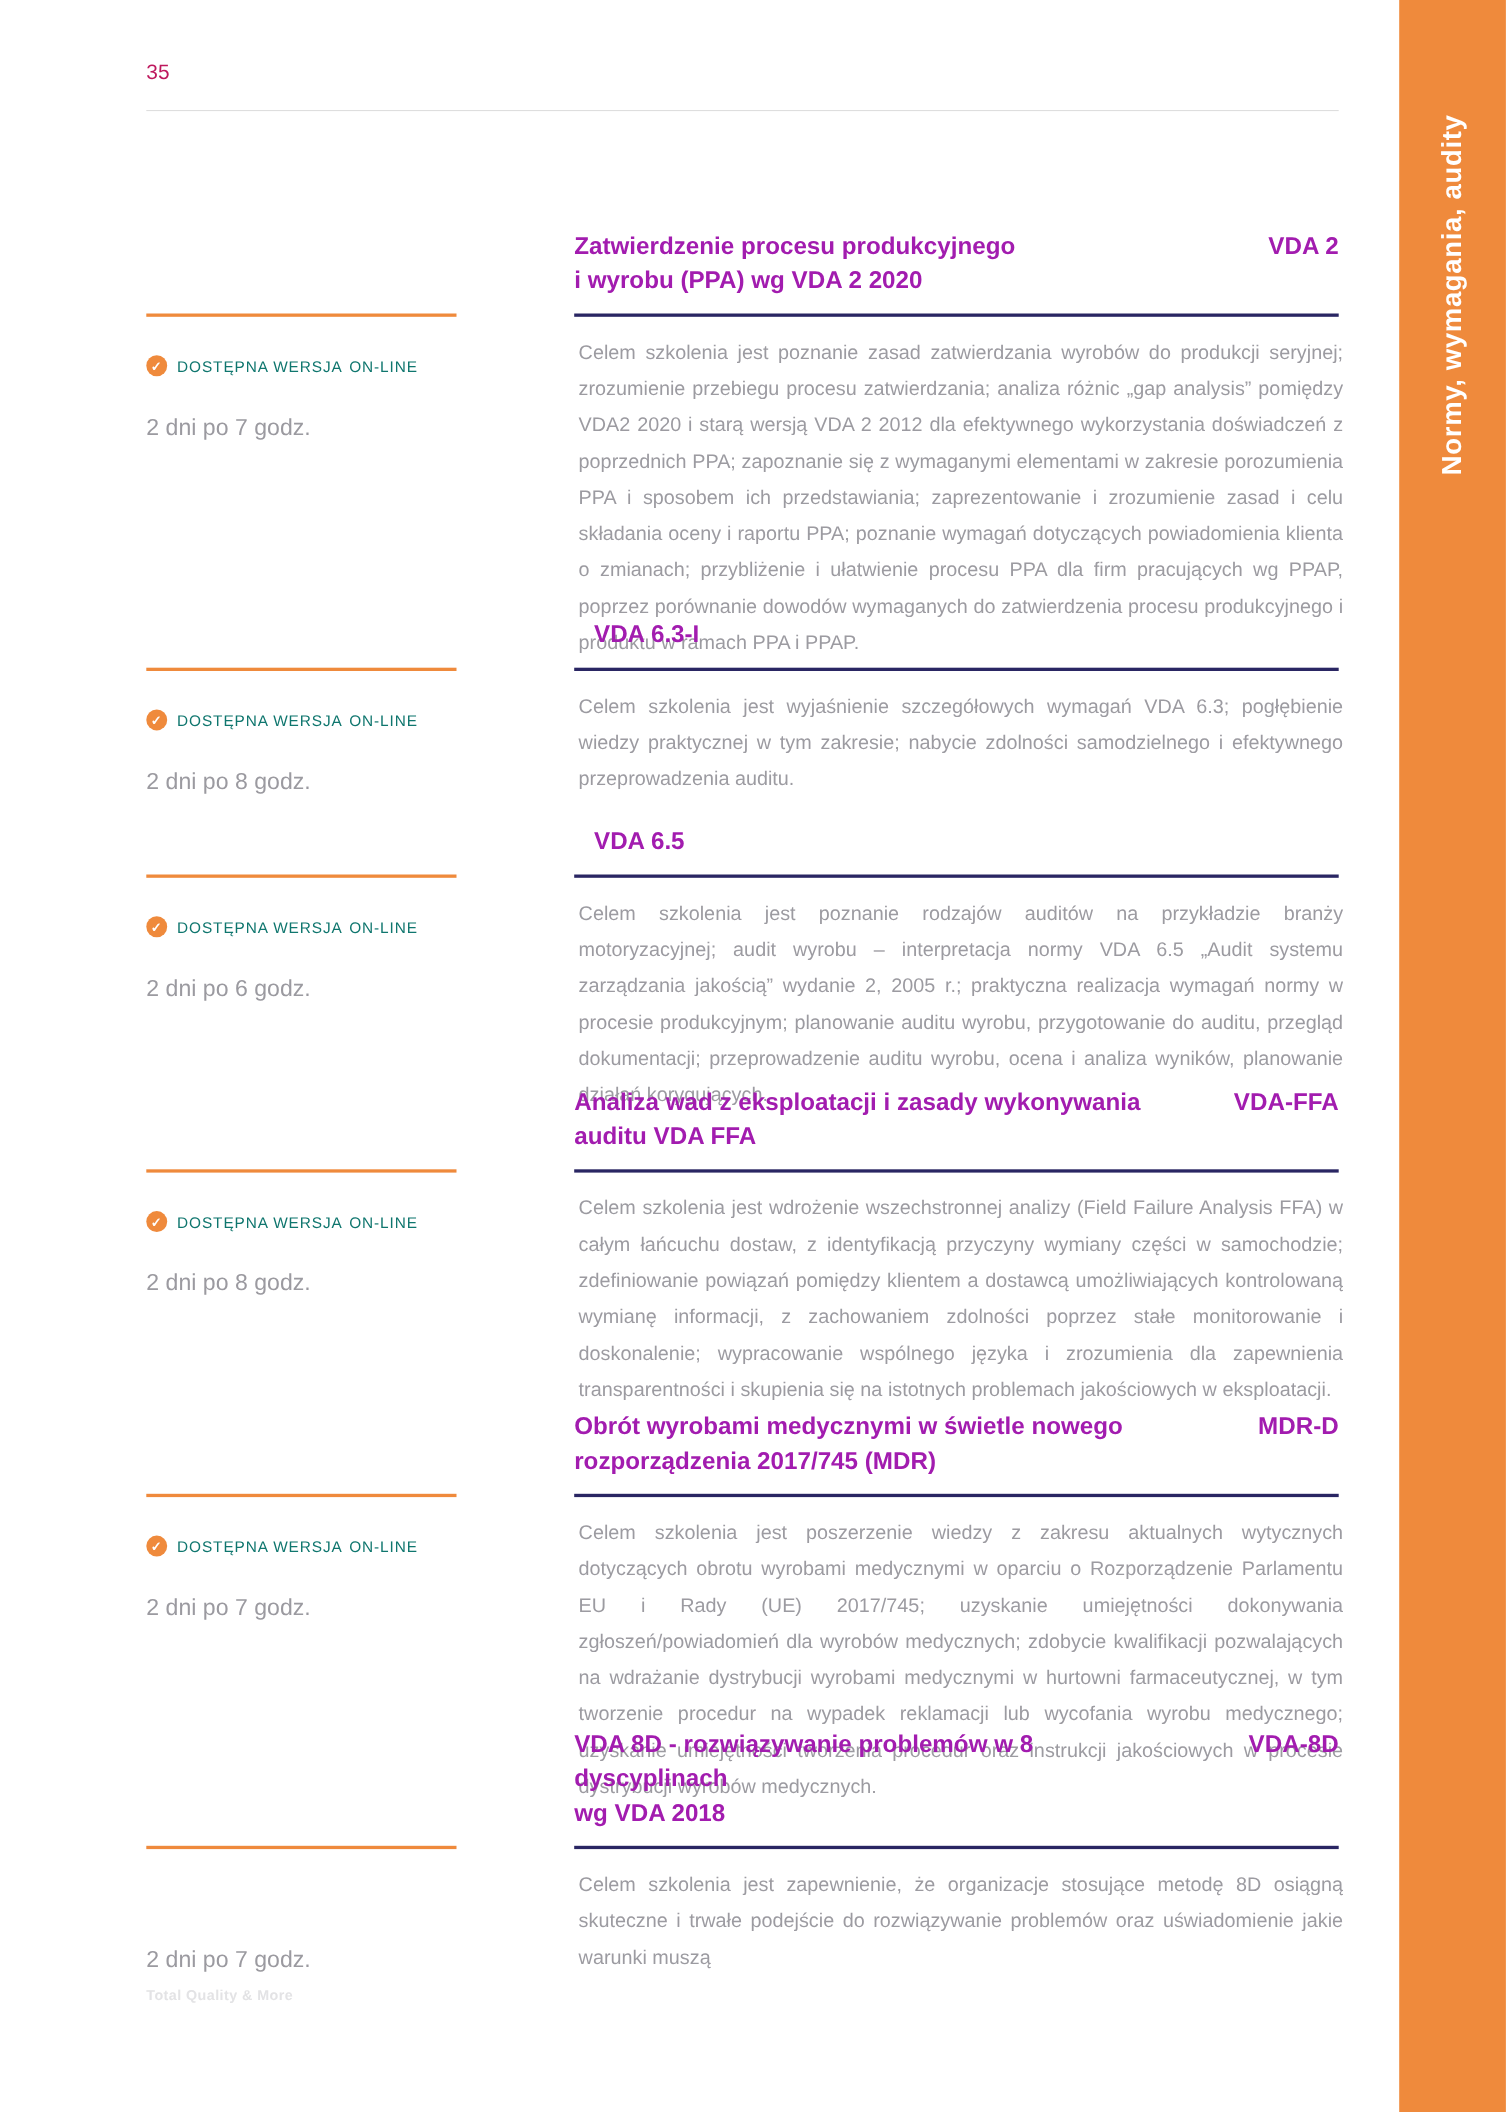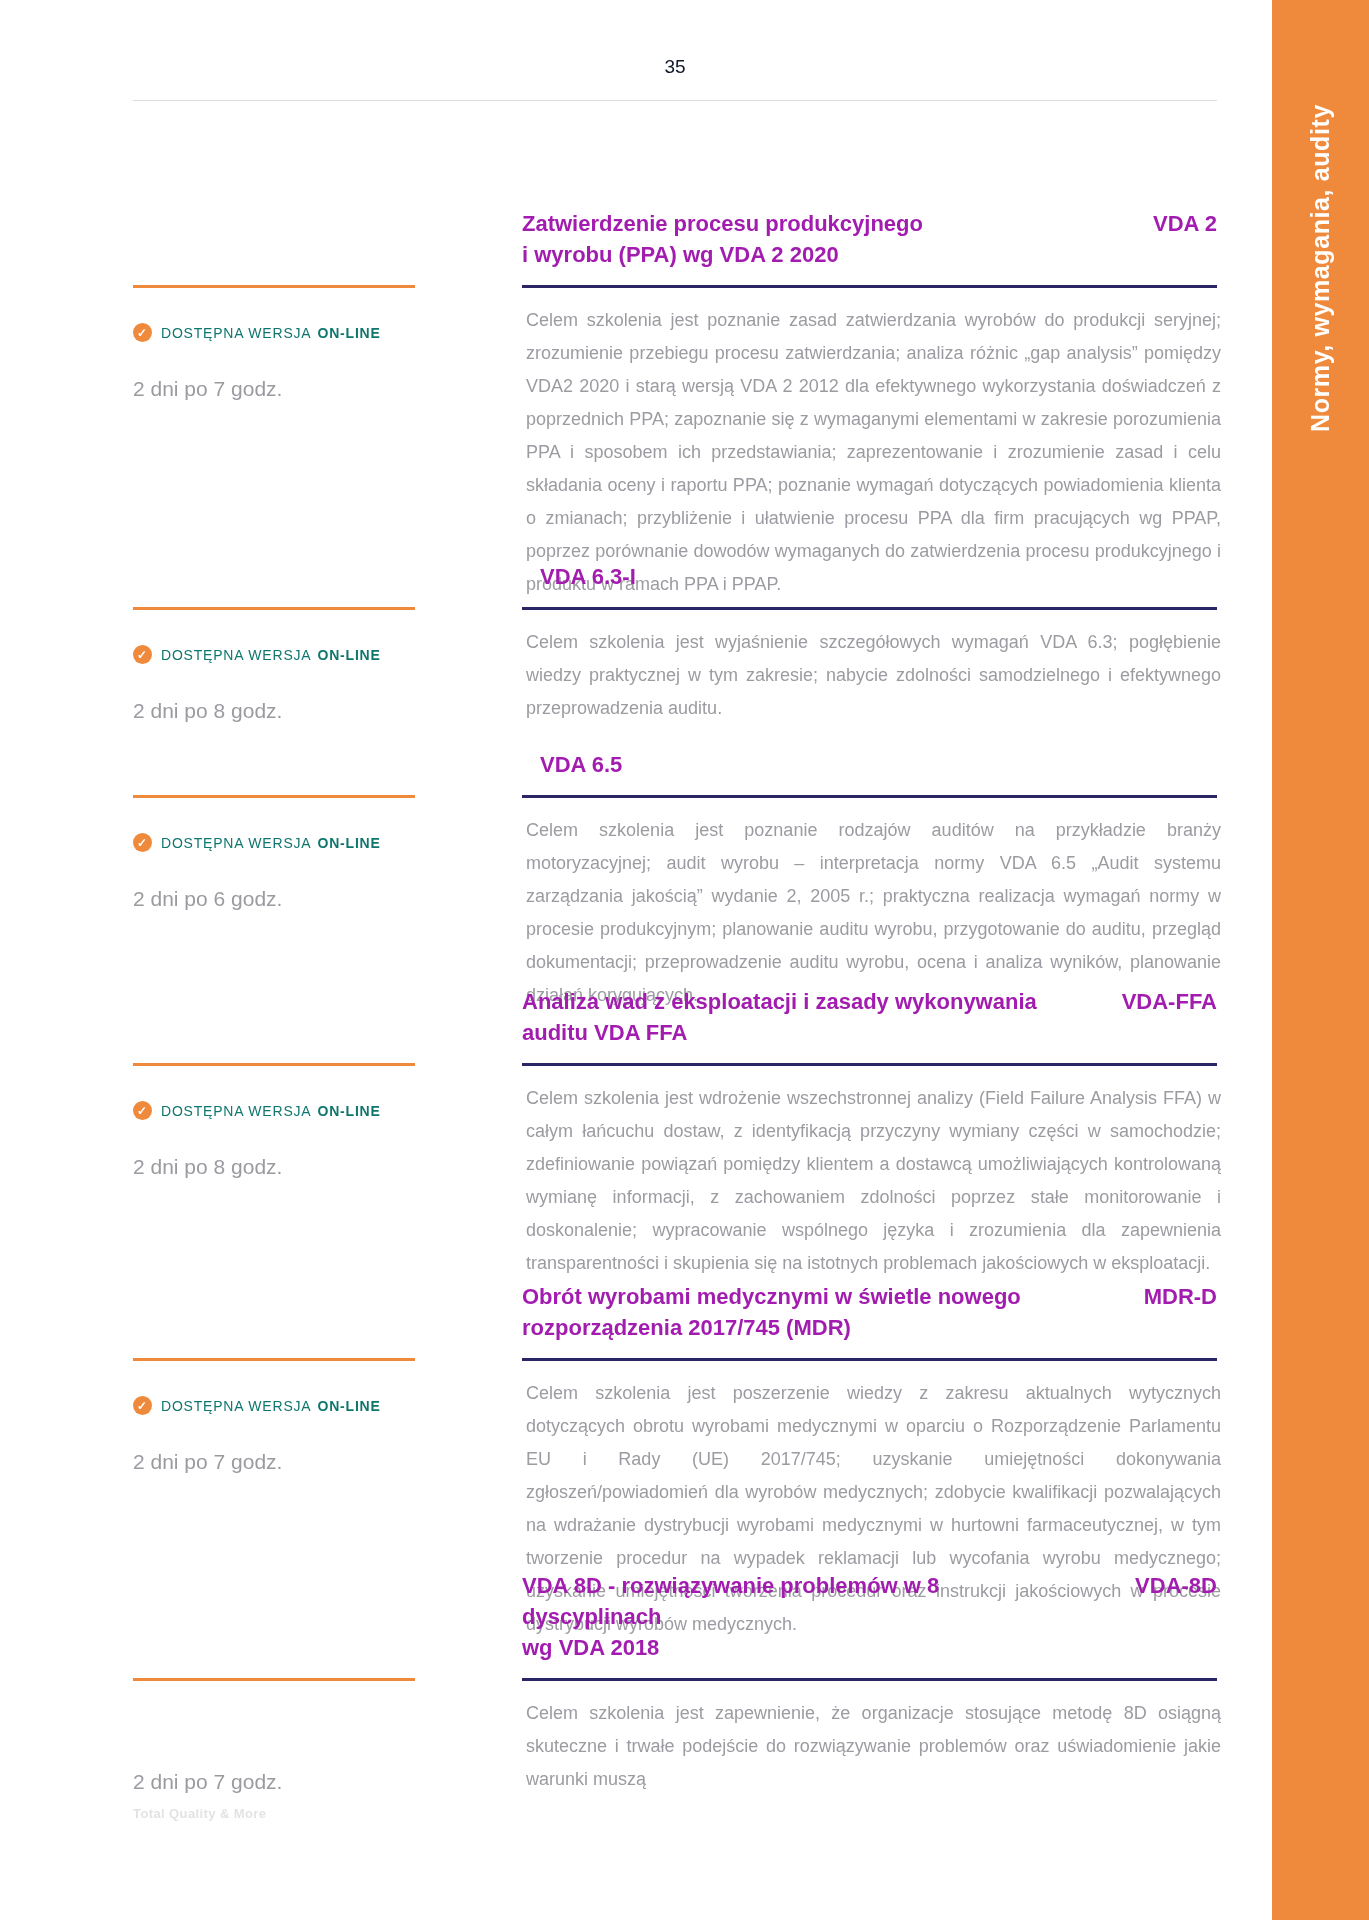--- a/index.html
+++ b/index.html
@@ -15,21 +15,21 @@
   .sidebar-label {
     position:absolute; top:88px; left:0; width:97px; height:360px;
     display:flex; align-items:center; justify-content:center;
     writing-mode:vertical-rl; transform:rotate(180deg);
     color:#ffffff; font-weight:bold; font-size:25px; letter-spacing:0.6px;
     white-space:nowrap;
   }
   
   .page-number {
     position:absolute; top:56px; left:133px; width:1084px;
-    text-align:center; color:#0f172a; font-size:19px;
+    text-align:left; color:#be185d; font-size:19px;
   }
   .header-rule {
     position:absolute; top:100px; left:133px; width:1084px; height:1px;
     background:#dedede;
   }
   
   .course { position:absolute; left:133px; width:1084px; height:0; }
   .s1 { top:285px; }
   .s2 { top:607px; }
   .s3 { top:795px; }
@@ -66,21 +66,21 @@
     display:flex; align-items:center; gap:9px;
     color:#0f766e; font-size:14px; letter-spacing:0.8px; white-space:nowrap;
   }
   .badge .check {
     width:19px; height:19px; border-radius:50%; background:#EF8A3C;
     display:flex; align-items:center; justify-content:center; flex:0 0 19px;
   }
   .badge .check::before {
     content:"\2713"; color:#ffffff; font-size:12px; font-weight:bold; line-height:1;
   }
-  .badge .badge-strong { font-weight:bold; margin-left:-3px; }
+  .badge .badge-strong { font-weight:normal; margin-left:-3px; }
   .duration {
     position:absolute; left:0; top:92px;
     font-size:21px; color:#9B9AA0;
   }
   
   .footer-brand {
     position:absolute; top:1806px; left:133px;
     font-size:13px; font-weight:bold; color:#E3E3E5; letter-spacing:0.4px;
   }
 </style>

